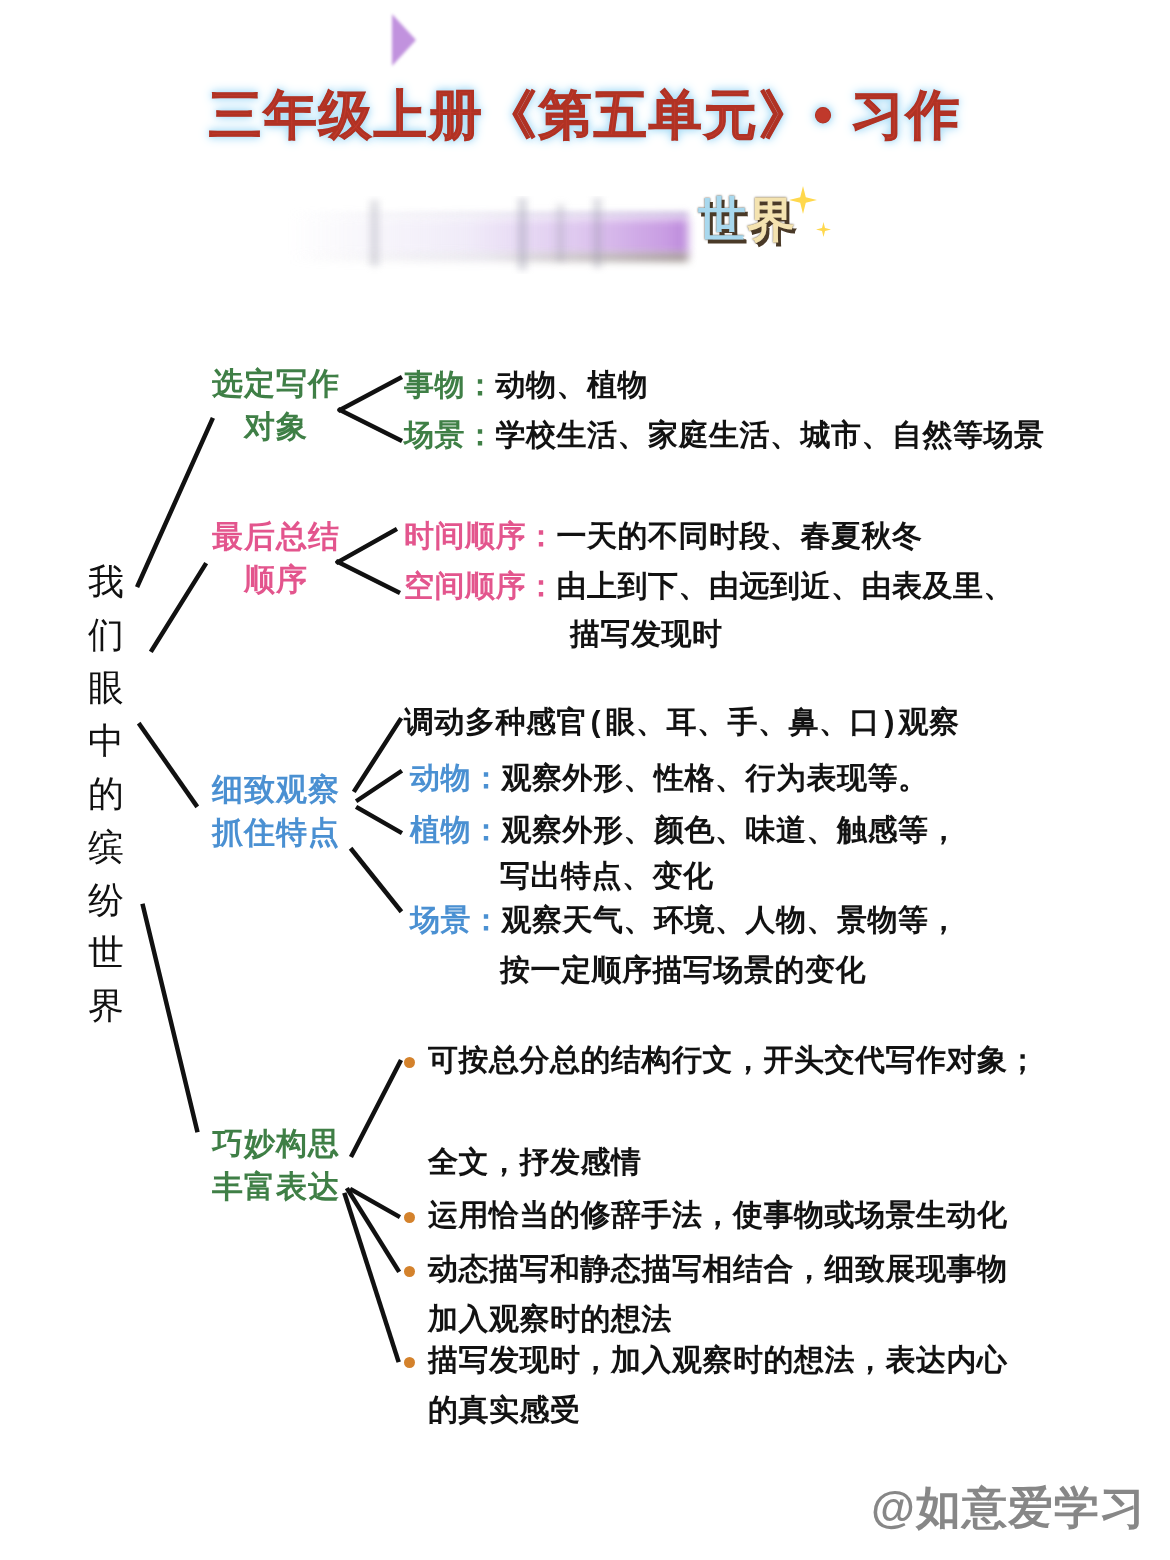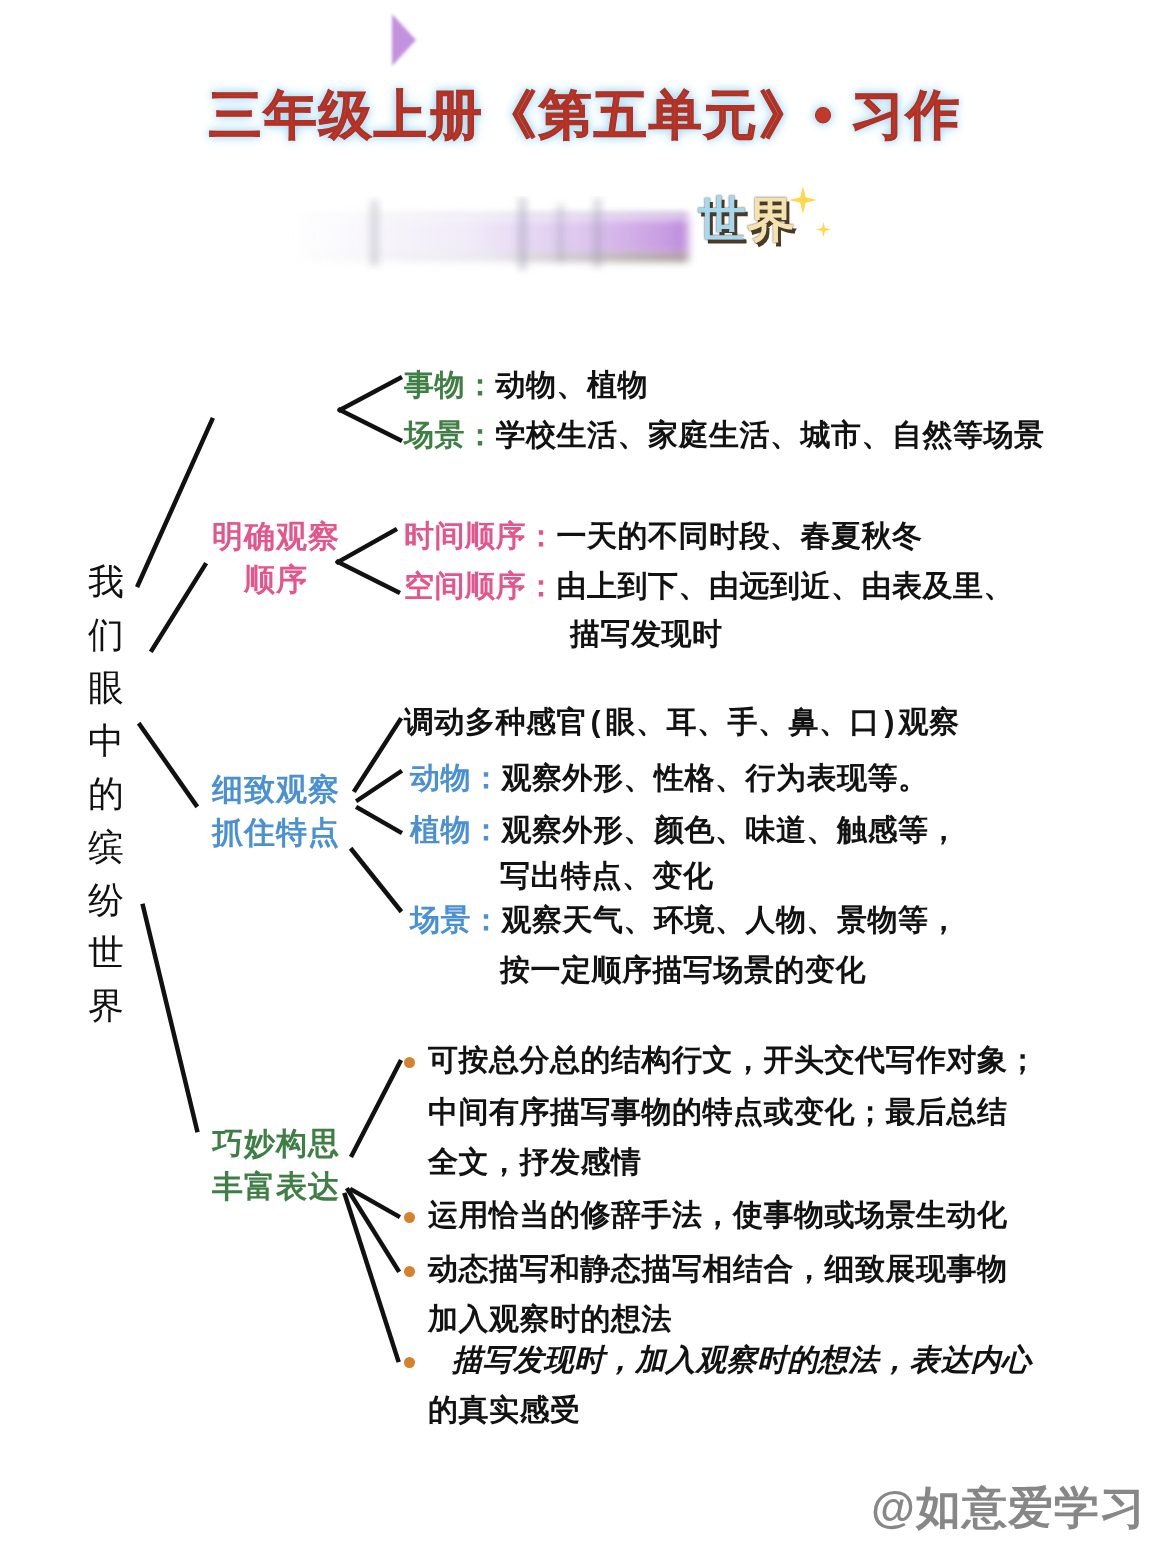--- a/index.html
+++ b/index.html
@@ -247,29 +247,33 @@
       <line x1="358" y1="808" x2="400" y2="832"></line>
       <line x1="352" y1="850" x2="400" y2="910"></line>
 
       <line x1="352" y1="1155" x2="400" y2="1062"></line>
       <line x1="352" y1="1190" x2="398" y2="1216"></line>
       <line x1="348" y1="1190" x2="398" y2="1270"></line>
       <line x1="345" y1="1195" x2="398" y2="1360"></line>
     </g>
   </svg>
 
+  <div class="branch-label bl-green" style="left:200px; top:362px; width:152px;">
+    <div>选定写作</div>
+    <div>对象</div>
+  </div>
   <div class="content-line" style="left:404px; top:363px;">
     <span class="key-green">事物：</span><span>动物、植物</span>
   </div>
   <div class="content-line" style="left:404px; top:413px;">
     <span class="key-green">场景：</span><span>学校生活、家庭生活、城市、自然等场景</span>
   </div>
 
   <div class="branch-label bl-pink" style="left:200px; top:515px; width:152px;">
-    <div>明确观察</div>
+    <div>最后总结</div>
     <div>顺序</div>
   </div>
   <div class="content-line" style="left:404px; top:514px;">
     <span class="key-pink">时间顺序：</span><span>一天的不同时段、春夏秋冬</span>
   </div>
   <div class="content-line" style="left:404px; top:564px;">
     <span class="key-pink">空间顺序：</span><span>由上到下、由远到近、由表及里、</span>
   </div>
   <div class="content-line" style="left:570px; top:612px;">
     <span>描写发现时</span>
@@ -300,42 +304,39 @@
 
   <div class="branch-label bl-green" style="left:200px; top:1122px; width:152px;">
     <div>巧妙构思</div>
     <div>丰富表达</div>
   </div>
 
   <div class="bullet-dot" style="left:404px; top:1057px;"></div>
   <div class="content-line" style="left:428px; top:1038px;">
     <span>可按总分总的结构行文，开头交代写作对象；</span>
   </div>
-  <div class="content-line" style="left:428px; top:1090px;">
-    <span>中间有序描写事物的特点或变化；最后总结</span>
-  </div>
   <div class="content-line" style="left:428px; top:1140px;">
     <span>全文，抒发感情</span>
   </div>
 
   <div class="bullet-dot" style="left:404px; top:1212px;"></div>
   <div class="content-line" style="left:428px; top:1193px;">
     <span>运用恰当的修辞手法，使事物或场景生动化</span>
   </div>
 
   <div class="bullet-dot" style="left:404px; top:1266px;"></div>
   <div class="content-line" style="left:428px; top:1247px;">
     <span>动态描写和静态描写相结合，细致展现事物</span>
   </div>
   <div class="content-line" style="left:428px; top:1297px;">
     <span>加入观察时的想法</span>
   </div>
 
   <div class="bullet-dot" style="left:404px; top:1357px;"></div>
-  <div class="content-line" style="left:452px; top:1338px;font-style:italic;">
+  <div class="content-line" style="left:428px; top:1338px;">
     <span>描写发现时，加入观察时的想法，表达内心</span>
   </div>
   <div class="content-line" style="left:428px; top:1388px;">
     <span>的真实感受</span>
   </div>
 
   <div class="watermark">@如意爱学习</div>
 
 </div>
 

